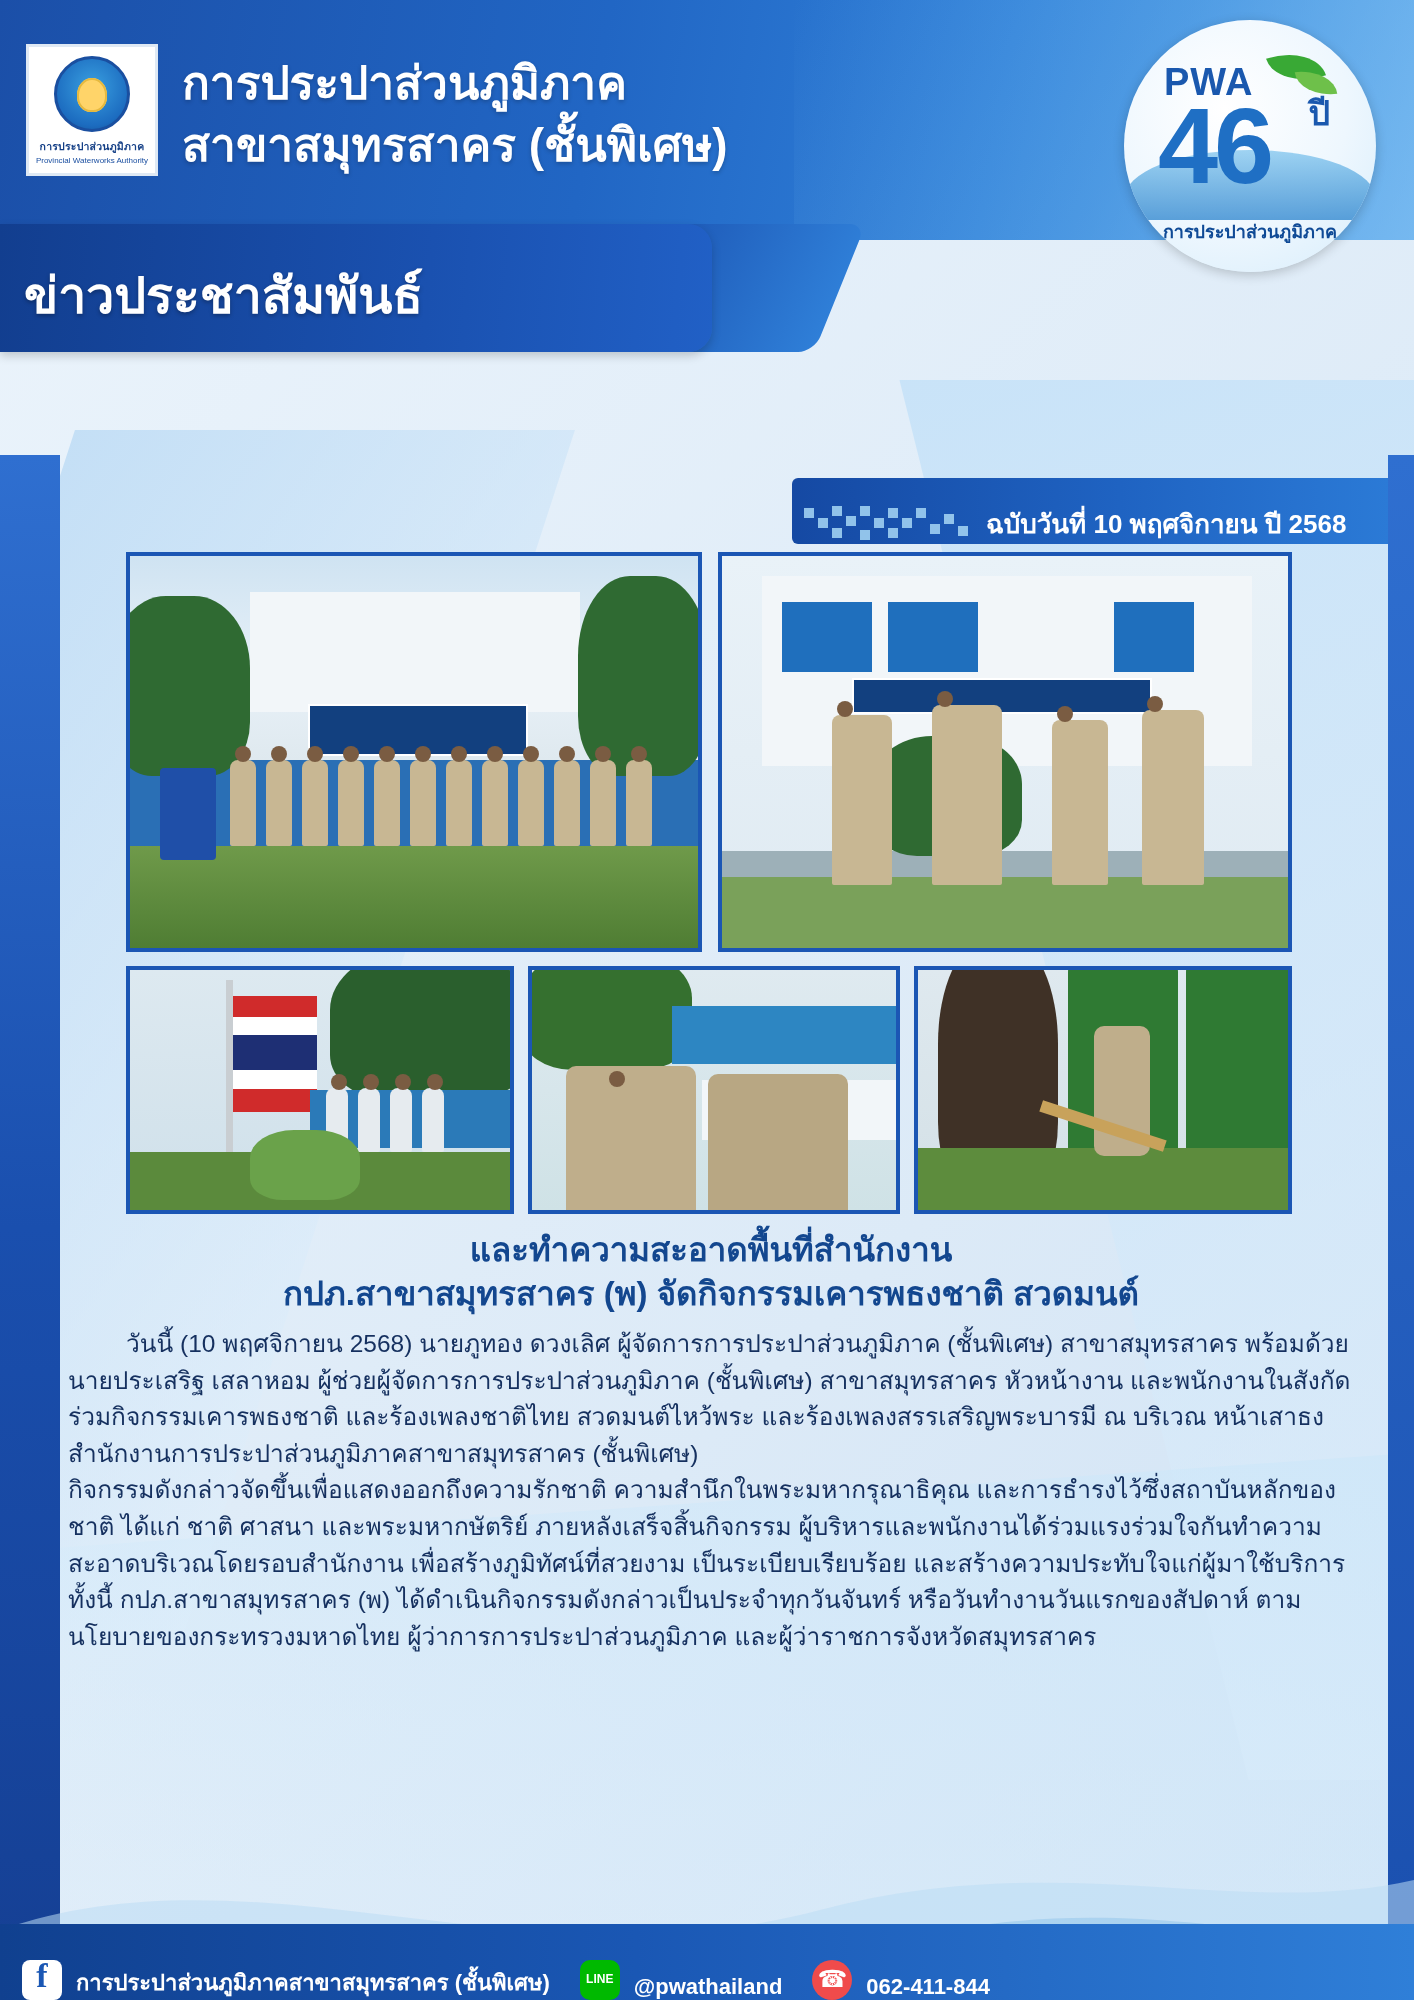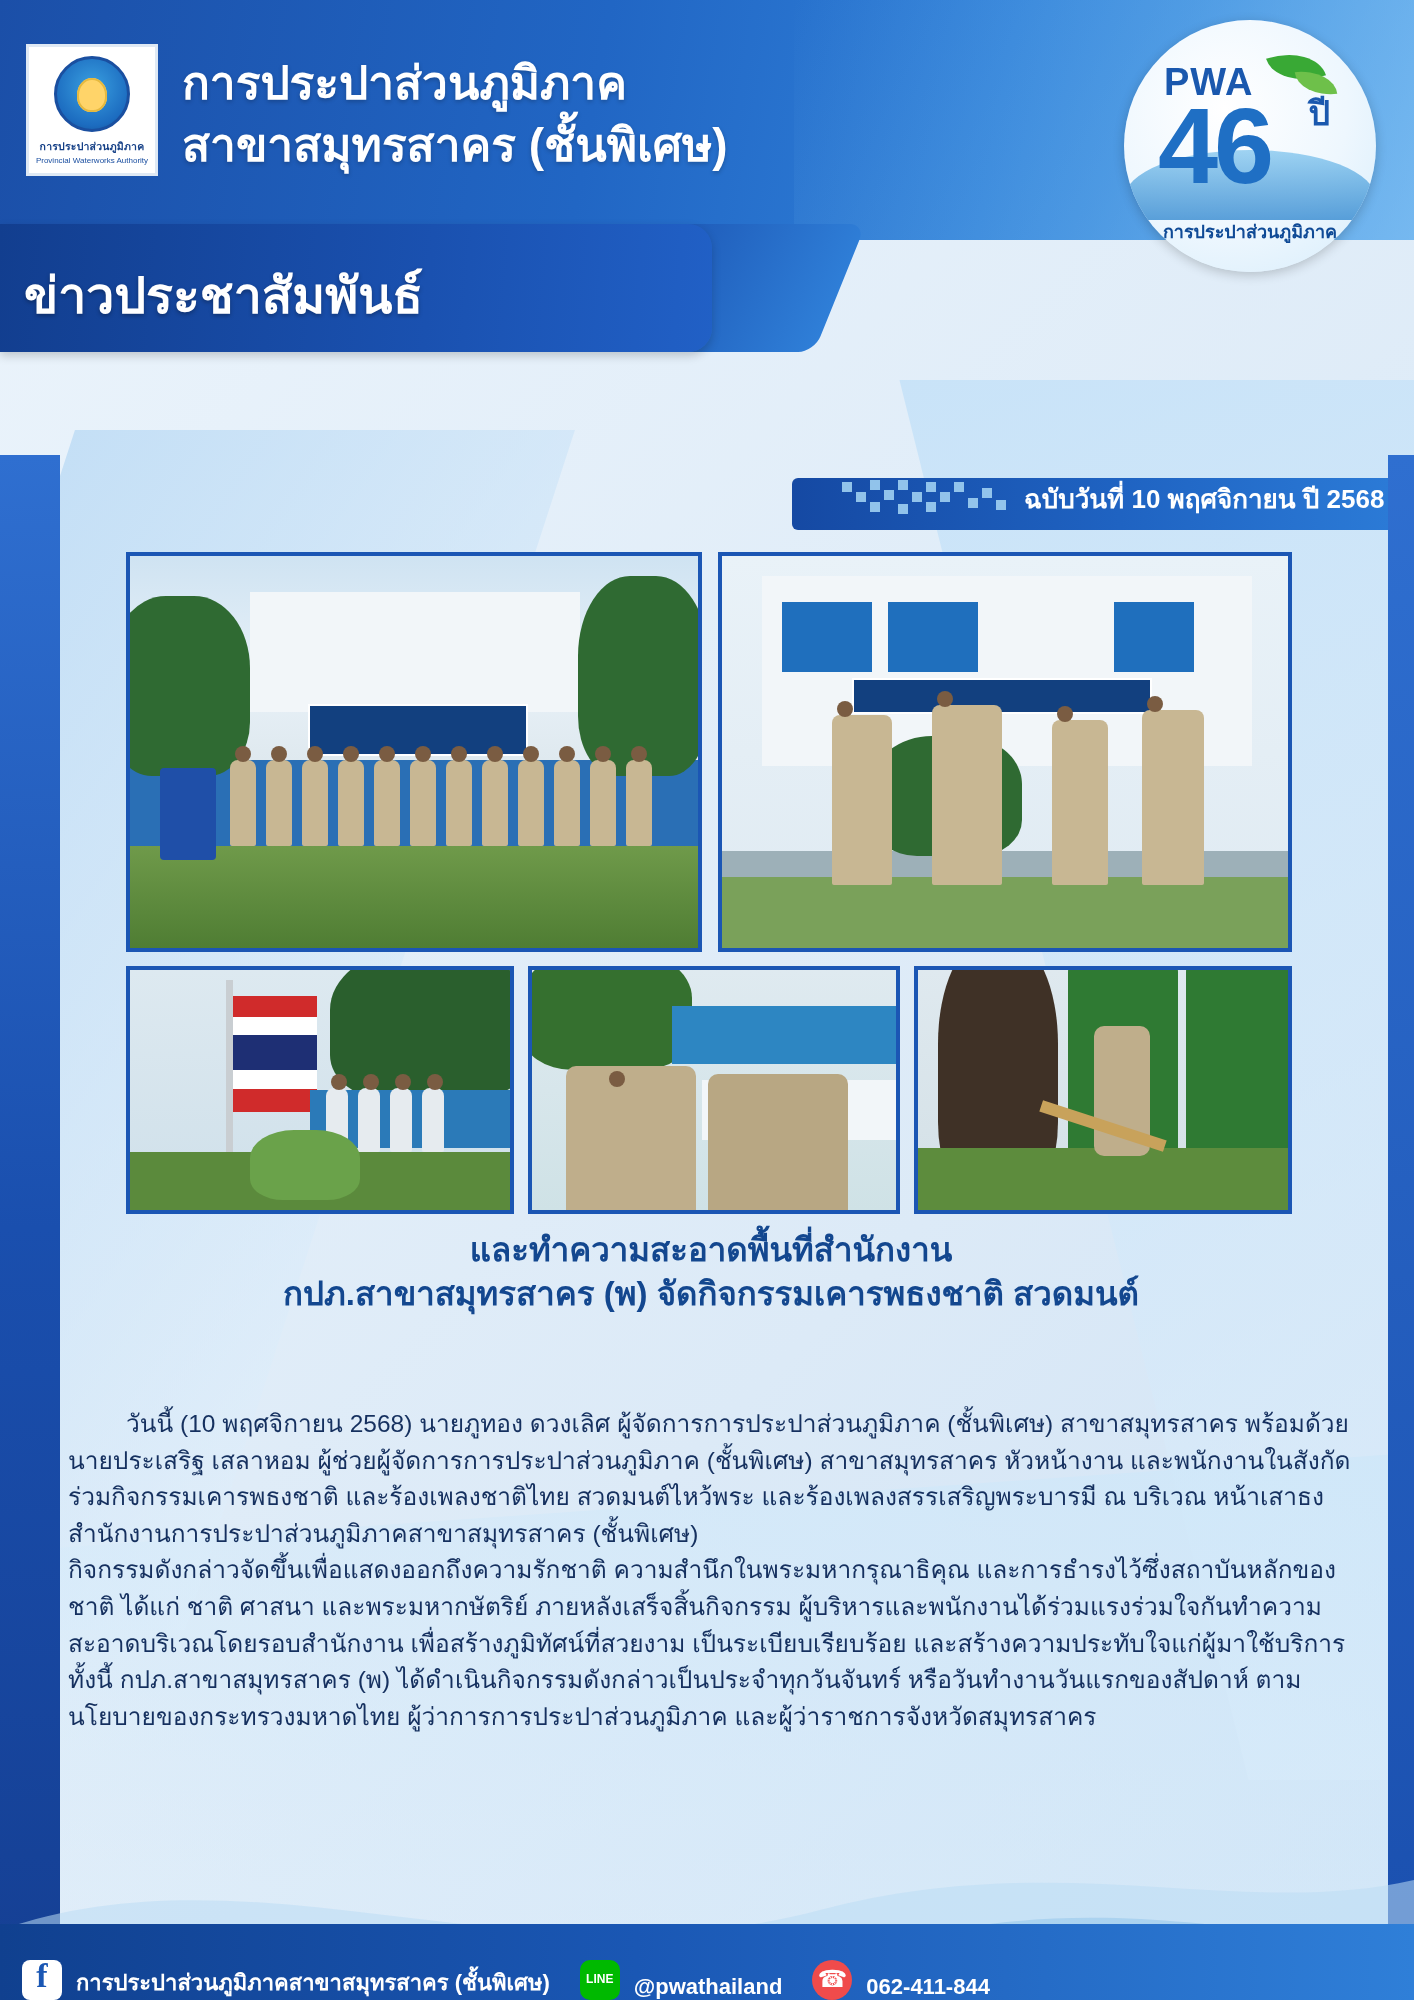--- a/index.html
+++ b/index.html
@@ -165,25 +165,25 @@
   .ribbon-cut {
     position: absolute; left: 600px; top: 224px;
     width: 240px; height: 128px; z-index: 6;
     background: linear-gradient(95deg, #1a51b0, #2f7fd8);
     transform: skewX(-22deg);
     border-radius: 0 16px 16px 0;
   }
 
   
   .date-bar {
-    position: absolute; right: 26px; top: 478px; width: 596px; height: 52px;
+    position: absolute; right: 26px; top: 478px; width: 596px; height: 66px;
     background: linear-gradient(90deg, #1549a3 0%, #1f63c2 55%, #2b7ad6 100%);
     border-radius: 6px 0 0 6px;
     z-index: 6;
-    display: flex; align-items: flex-start; padding-left: 38px;
+    display: flex; align-items: flex-end;
   }
   .date-pixels {
     position: relative; width: 180px; height: 40px; margin-left: 8px;
     opacity: .9;
   }
   .px { position: absolute; background: #9fd0f2; }
   .date-text {
     color: #ffffff; font-size: 26px; font-weight: bold; margin-left: 6px;
     white-space: nowrap;
   }
@@ -220,21 +220,21 @@
 
   
   .headline {
     position: absolute; left: 86px; top: 1228px; width: 1250px;
     text-align: center; color: #13478f; font-weight: bold;
     font-size: 33px; line-height: 44px; z-index: 6;
   }
 
   
   .body-text {
-    position: absolute; left: 68px; top: 1406px; width: 1300px;
+    position: absolute; left: 68px; top: 1326px; width: 1300px;
     color: #15305f; font-size: 24.5px; line-height: 36.6px; z-index: 6;
   }
   .body-text p { margin: 0; }
   .body-text p.indent { text-indent: 58px; }
 
   
   .footer {
     position: absolute; left: 0; bottom: 0; width: 1414px; height: 76px;
     background: linear-gradient(90deg, #10408f 0%, #1a57b4 45%, #2f7fd8 100%);
     z-index: 9;

